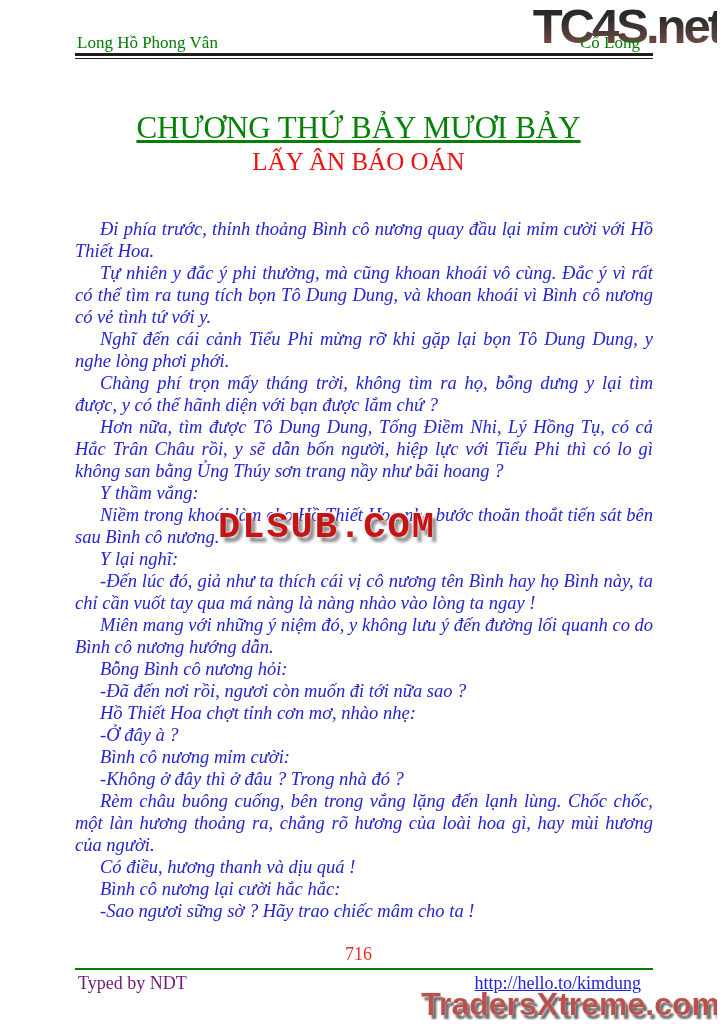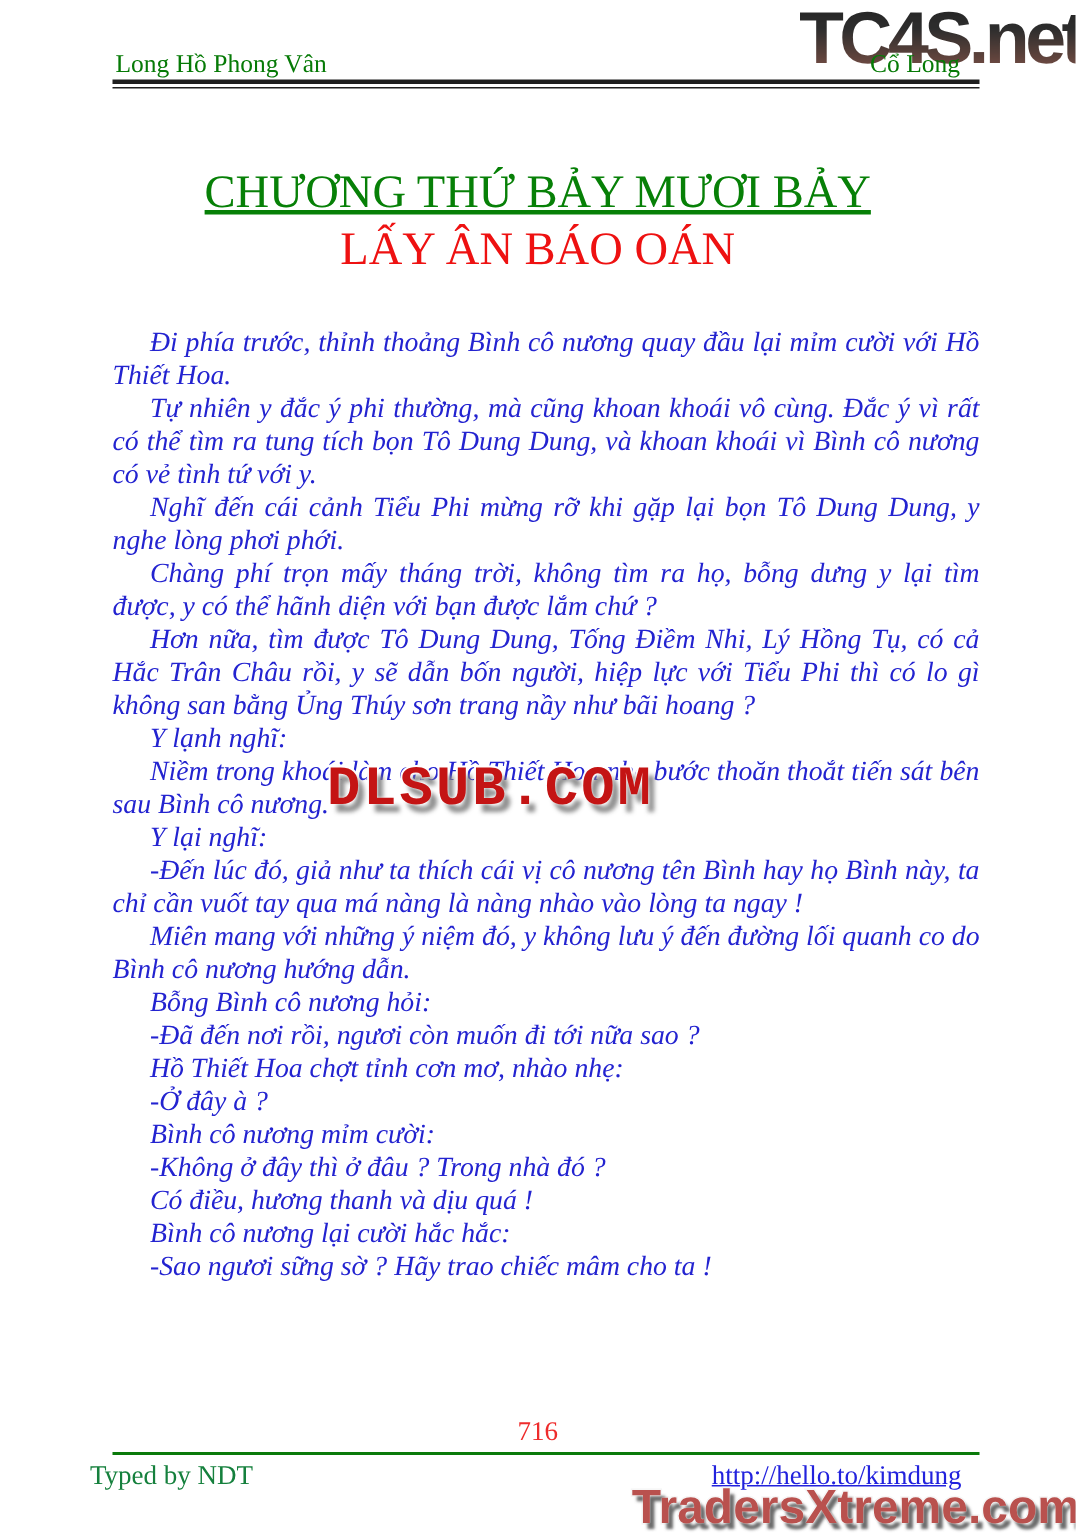--- a/index.html
+++ b/index.html
@@ -24,21 +24,21 @@
       background:linear-gradient(180deg,#232323 0%,#2d2d2d 38%,#5f433c 72%,#8a5a50 100%);
       -webkit-background-clip:text; background-clip:text;
       -webkit-text-fill-color:transparent;
     }
   }
 
   
   .title1 { position:absolute; top:110px; left:0; width:100%; text-align:center;
             font-size:31px; color:#078007; white-space:nowrap;text-decoration:underline; }
   .title2 { position:absolute; top:148px; left:0; width:100%; text-align:center;
-            font-size:31px; color:#ee1111; white-space:nowrap; }
+            font-size:25px; color:#ee1111; white-space:nowrap; }
 
   
   .body-text { position:absolute; top:218px; left:75px; width:578px; }
   .body-text p { margin:0; text-indent:25px; text-align:justify;
                  font-size:18.5px; line-height:22px; color:#2323d0;font-style:italic; }
 
   
   .watermark {
     position:absolute; left:218px; top:506px; z-index:5;
     font-family:Liberation Mono, monospace; font-weight:bold;
@@ -47,21 +47,21 @@
     -webkit-text-stroke:2.5px #ffffff;
     paint-order:stroke fill;
     text-shadow:0 0 2px #ffffff, 4px 5px 3px rgba(125,125,125,.85);
   }
 
   
   .page-num  { position:absolute; top:944px; left:0; width:100%; text-align:center;
                font-size:18px; color:#ee2c2c; }
   .ftr-rule  { position:absolute; top:968px; left:75px; width:578px; height:0;
                border-top:2px solid #0a7a0a; }
-  .typed-by  { position:absolute; top:973px; left:60px; font-size:18px; color:#15803d; white-space:nowrap; }
+  .typed-by  { position:absolute; top:973px; left:78px; font-size:18px; color:#701a75; white-space:nowrap; }
   .ftr-link  { position:absolute; top:973px; right:76px; font-size:18px; color:#2222dd;
                text-decoration:underline; white-space:nowrap; z-index:3; }
   .traders {
     position:absolute; top:986px; right:-3px; z-index:5;
     font-family:"Liberation Sans", sans-serif; font-weight:bold;
     font-size:32px; white-space:nowrap;
     color:#b9514e;
     -webkit-text-stroke:2px #f5f5f5;
     paint-order:stroke fill;
     text-shadow:0 0 1px #ffffff, 3px 4px 2px rgba(70,70,70,.8);
@@ -79,31 +79,32 @@
 
   <div class="title1">CHƯƠNG THỨ BẢY MƯƠI BẢY</div>
   <div class="title2">LẤY ÂN BÁO OÁN</div>
 
   <div class="body-text">
       <p>Đi phía trước, thỉnh thoảng Bình cô nương quay đầu lại mỉm cười với Hồ Thiết Hoa.</p>
       <p>Tự nhiên y đắc ý phi thường, mà cũng khoan khoái vô cùng. Đắc ý vì rất có thể tìm ra tung tích bọn Tô Dung Dung, và khoan khoái vì Bình cô nương có vẻ tình tứ với y.</p>
       <p>Nghĩ đến cái cảnh Tiểu Phi mừng rỡ khi gặp lại bọn Tô Dung Dung, y nghe lòng phơi phới.</p>
       <p>Chàng phí trọn mấy tháng trời, không tìm ra họ, bỗng dưng y lại tìm được, y có thể hãnh diện với bạn được lắm chứ ?</p>
       <p>Hơn nữa, tìm được Tô Dung Dung, Tống Điềm Nhi, Lý Hồng Tụ, có cả Hắc Trân Châu rồi, y sẽ dẫn bốn người, hiệp lực với Tiểu Phi thì có lo gì không san bằng Ủng Thúy sơn trang nầy như bãi hoang ?</p>
-      <p>Y lạnh nghĩ:</p>
+      <p>Y thầm vắng:</p>
       <p>Niềm trong khoái làm cho Hồ Thiết Hoa nhẹ bước thoăn thoắt tiến sát bên sau Bình cô nương.</p>
       <p>Y lại nghĩ:</p>
       <p>-Đến lúc đó, giả như ta thích cái vị cô nương tên Bình hay họ Bình này, ta chỉ cần vuốt tay qua má nàng là nàng nhào vào lòng ta ngay !</p>
       <p>Miên mang với những ý niệm đó, y không lưu ý đến đường lối quanh co do Bình cô nương hướng dẫn.</p>
       <p>Bỗng Bình cô nương hỏi:</p>
       <p>-Đã đến nơi rồi, ngươi còn muốn đi tới nữa sao ?</p>
       <p>Hồ Thiết Hoa chợt tỉnh cơn mơ, nhào nhẹ:</p>
       <p>-Ở đây à ?</p>
       <p>Bình cô nương mỉm cười:</p>
       <p>-Không ở đây thì ở đâu ? Trong nhà đó ?</p>
+      <p>Rèm châu buông cuống, bên trong vắng lặng đến lạnh lùng. Chốc chốc, một làn hương thoảng ra, chẳng rõ hương của loài hoa gì, hay mùi hương của người.</p>
       <p>Có điều, hương thanh và dịu quá !</p>
       <p>Bình cô nương lại cười hắc hắc:</p>
       <p>-Sao ngươi sững sờ ? Hãy trao chiếc mâm cho ta !</p>
     </div>
 
   <div class="watermark">DLSUB.COM</div>
 
   <div class="page-num">716</div>
   <div class="ftr-rule"></div>
   <div class="typed-by">Typed by NDT</div>

